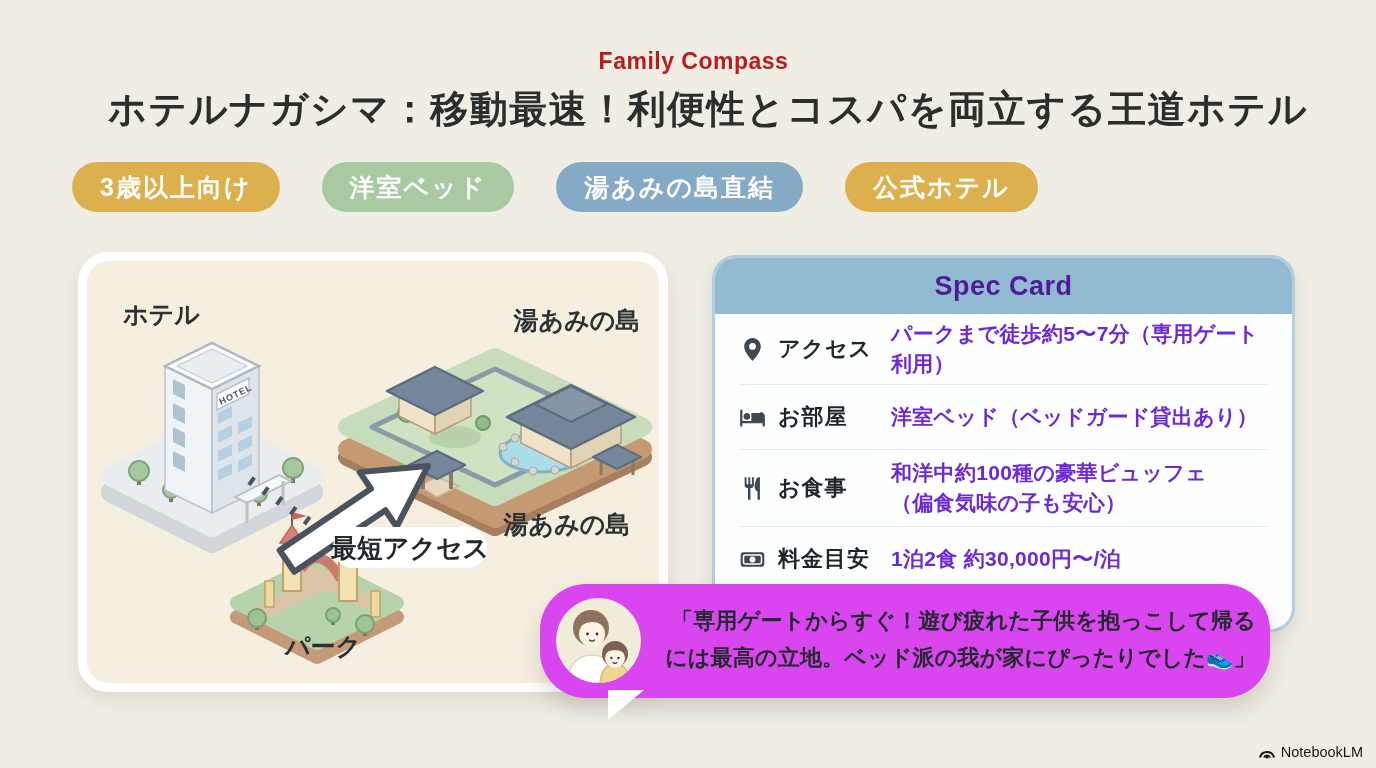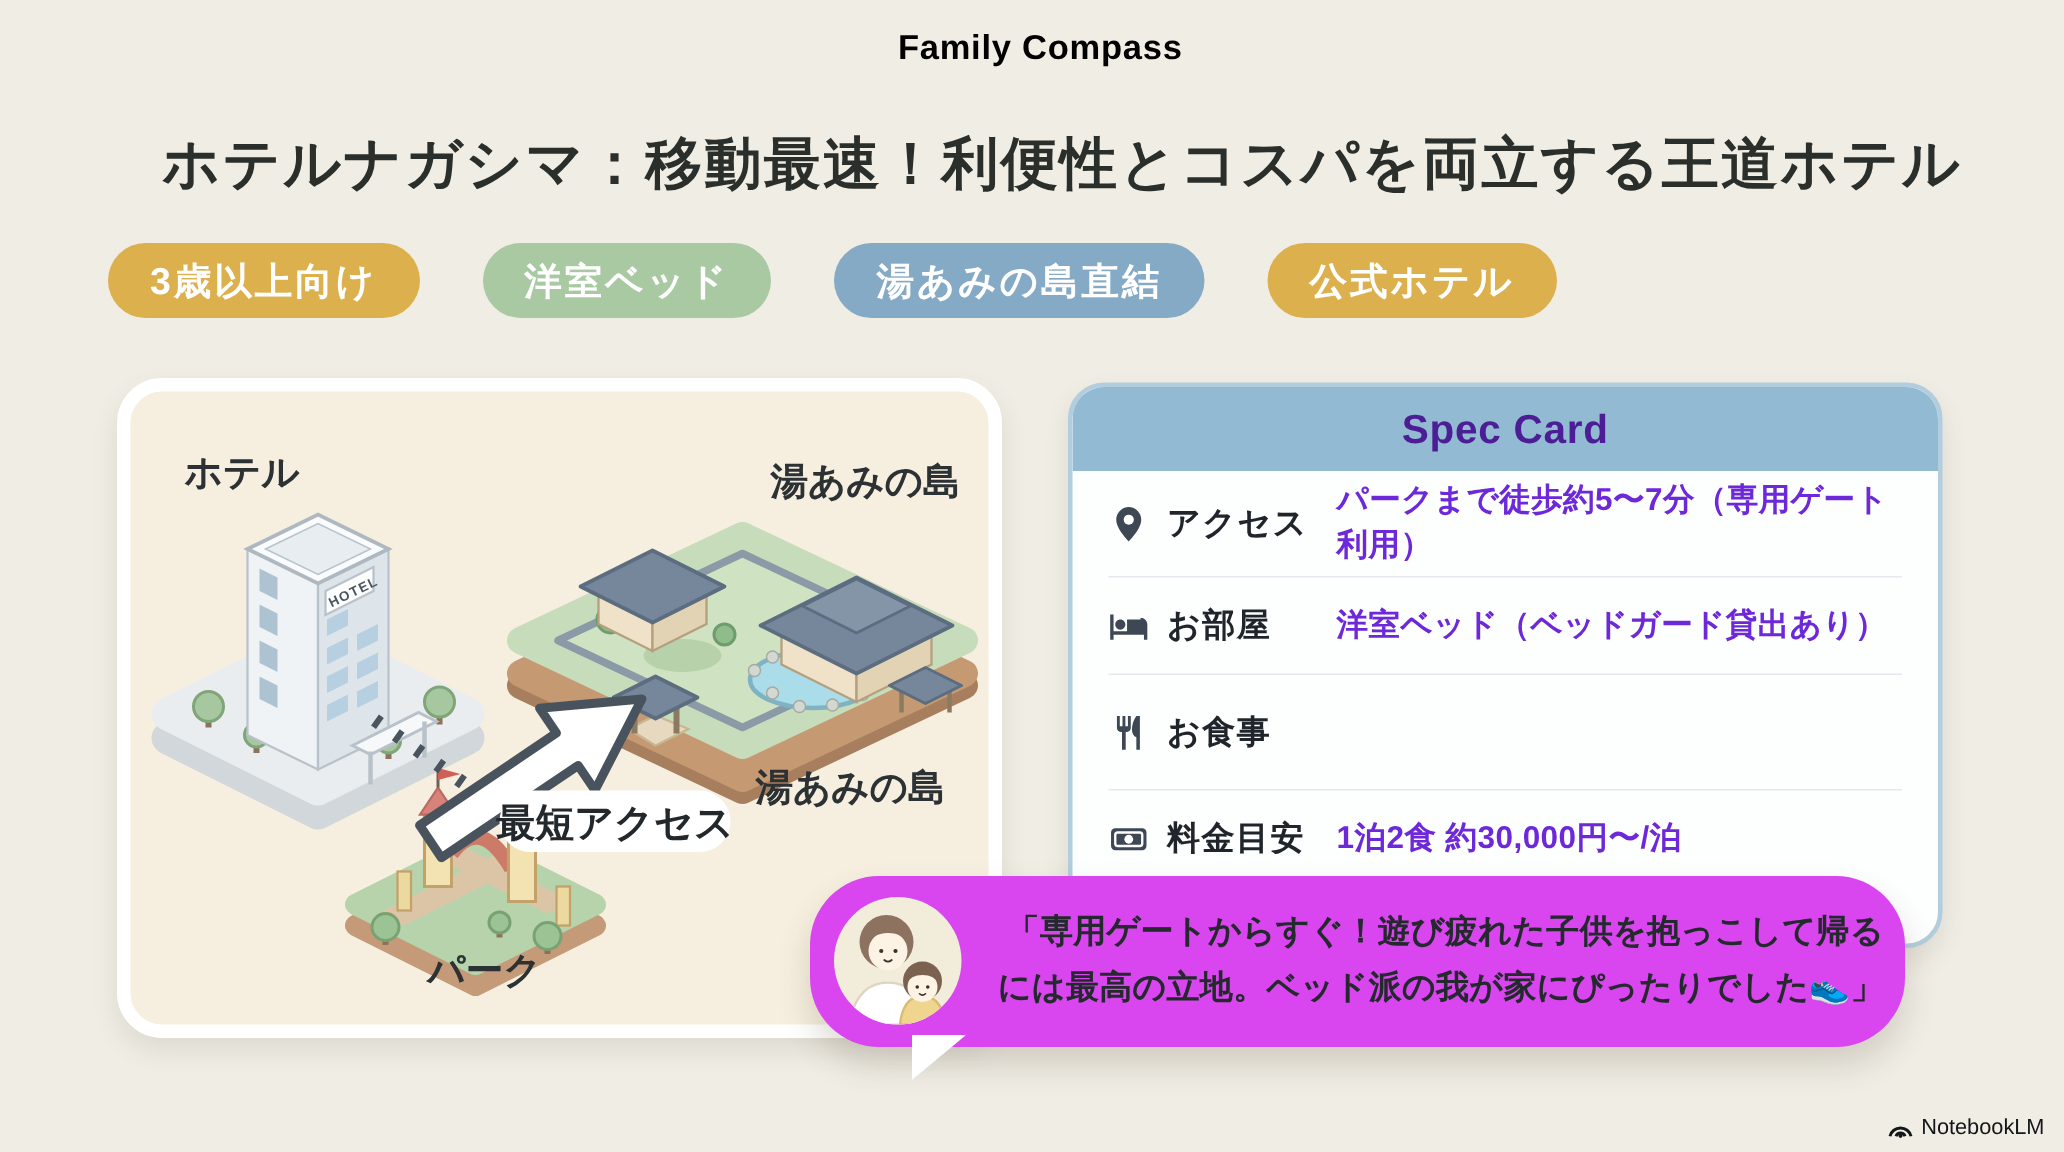--- a/index.html
+++ b/index.html
@@ -4,22 +4,22 @@
 <style>
   * { margin:0; padding:0; box-sizing:border-box; }
   html,body { width:1376px; height:768px; }
   body {
     position:relative; overflow:hidden;
     background:#f0ede5;
     font-family:"Liberation Sans","DejaVu Sans",sans-serif;
     color:#2b302c;
   }
   .brand {
-    position:absolute; top:18px; left:0; width:100%;
-    text-align:center; font-size:23px; font-weight:700; color:#000000; letter-spacing:.5px;padding-left:11px;
+    position:absolute; top:48px; left:0; width:100%;
+    text-align:center; font-size:23px; font-weight:700; color:#b91c1c; letter-spacing:.5px;padding-left:11px;
   }
   .title {
     position:absolute; top:84px; left:0; width:100%;
     text-align:center; font-size:38px; font-weight:800; color:#2a2f2b; letter-spacing:1.5px;padding-left:40px;
   }
   .badges { position:absolute; top:162px; left:72px; display:flex; gap:42px; }
   .badge {
     height:50px; display:flex; align-items:center; padding:0 28px;
     border-radius:26px; color:#ffffff; font-size:25px; font-weight:800; letter-spacing:2px;
   }
@@ -266,20 +266,24 @@
     </div>
 
     <div class="spec-row r3">
       <span class="spec-icon">
         <svg viewBox="0 0 24 24" fill="#3d4854">
             <path d="M5 2v7.2c0 1.3 1 2.3 2.2 2.3H8v10.5h2.2V11.5h.8c1.2 0 2.2-1 2.2-2.3V2h-1.7v6.2H10V2H8.3v6.2H6.7V2H5z"></path>
             <path d="M16.5 2c-1.6 2.2-2.6 5.2-2.6 8 0 2.2 1 4 2.6 4.6V22h2.1V2h-2.1z"></path>
           </svg>
       </span>
       <span class="spec-label">お食事</span>
+      <span class="spec-value">
+        <div>和洋中約100種の豪華ビュッフェ</div>
+        <div>（偏食気味の子も安心）</div>
+      </span>
     </div>
 
     <div class="spec-row r4">
       <span class="spec-icon">
         <svg viewBox="0 0 24 24">
             <rect x="1.5" y="5.5" width="21" height="13" rx="2.5" fill="#3d4854"></rect>
             <rect x="4" y="8" width="16" height="8" rx="1.5" fill="none" stroke="#fff" stroke-width="1.4"></rect>
             <circle cx="12" cy="12" r="2.6" fill="#fff"></circle>
           </svg>
       </span>

